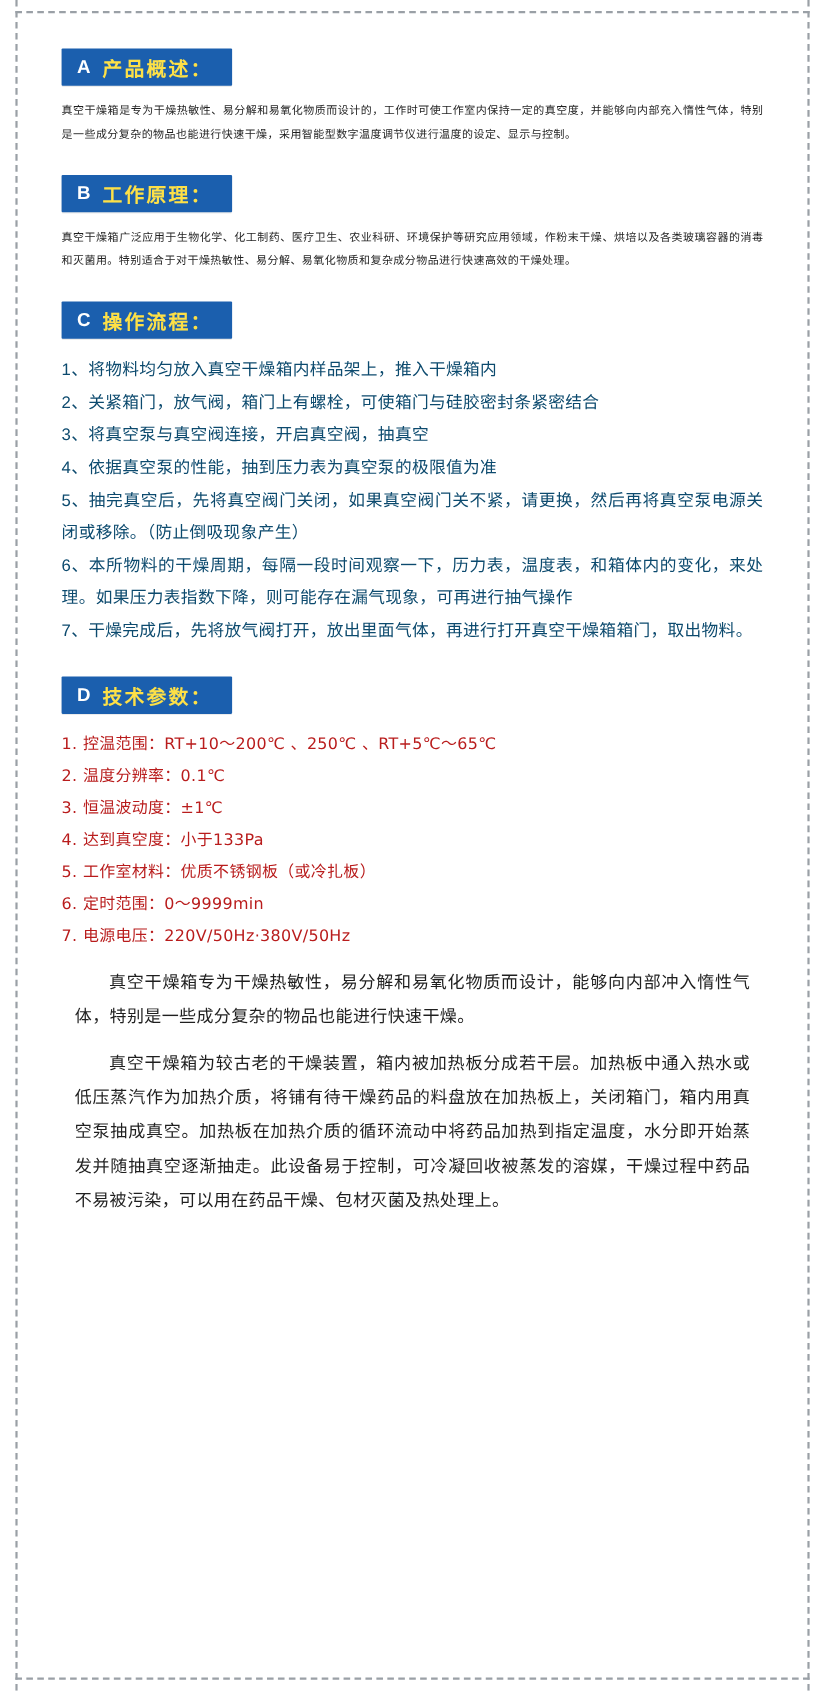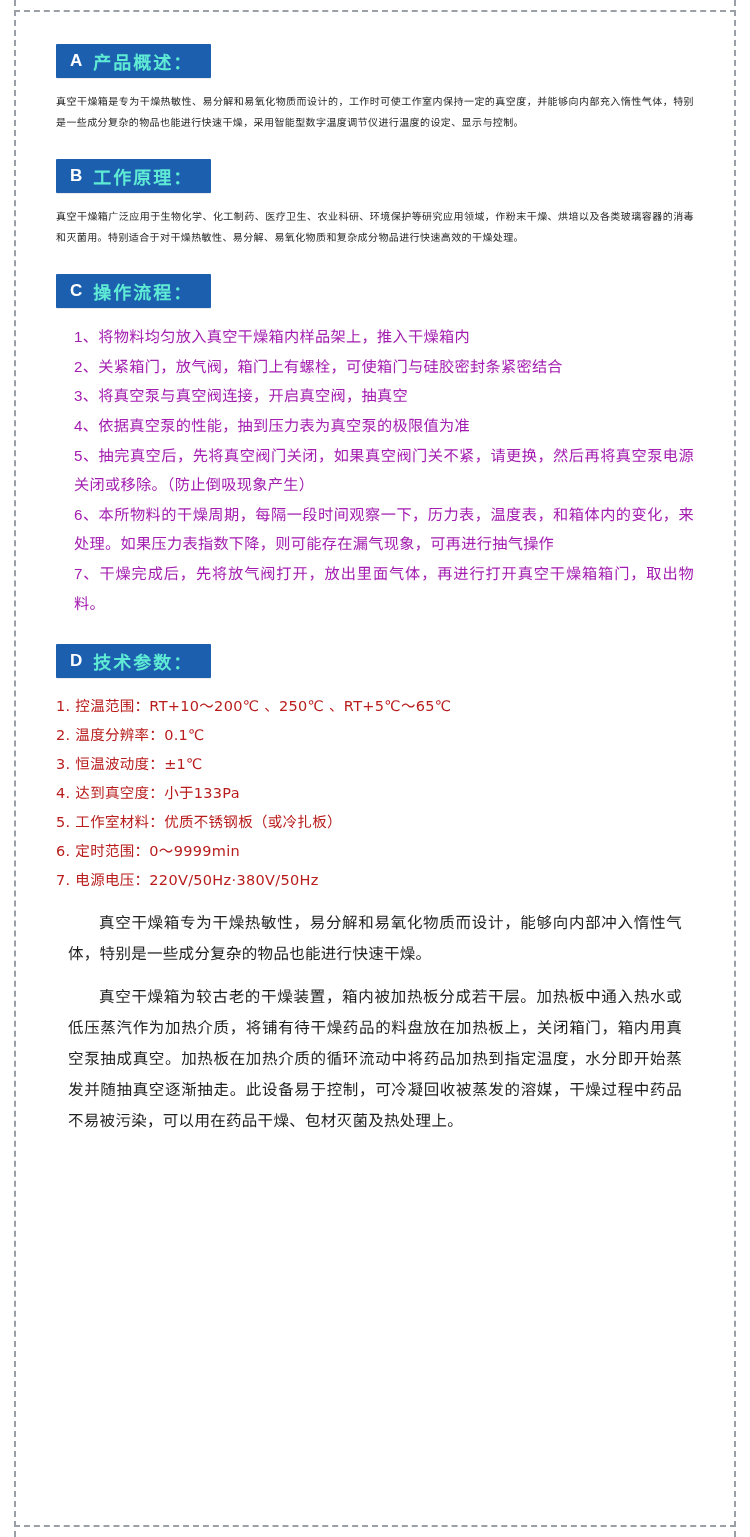--- a/index.html
+++ b/index.html
@@ -62,40 +62,39 @@
     font-size: 17px;
     font-weight: bold;
     letter-spacing: 1px;
     margin-right: 10px;
     color: #ffffff;
   }
   .sec-head .title {
     font-size: 18px;
     font-weight: bold;
     letter-spacing: 2px;
-    color: #5eead4;
+    color: #fde047;
   }
   .sec-block { margin-bottom: 26px; }
   .sec-block:last-child { margin-bottom: 0; }
 
   p.para {
     margin: 0 0 0 0;
     font-size: 10px;
     line-height: 2.05;
     text-align: justify;
     letter-spacing: 0.4px;
     color: #1f1f1f;
   }
   .list-line {
     font-size: 15.2px;
     line-height: 1.95;
     letter-spacing: 0.3px;
-    color: #a21caf;
+    color: #0c4a6e;
     text-align: justify;
-    margin-left: 18px;
   }
   .spec-line {
     font-size: 14.5px;
     line-height: 2.0;
     letter-spacing: 0.3px;
     color: #b91c1c;
     font-family: "DejaVu Sans", "Liberation Sans", sans-serif;
   }
   .indent-para {
     margin: 12px;

